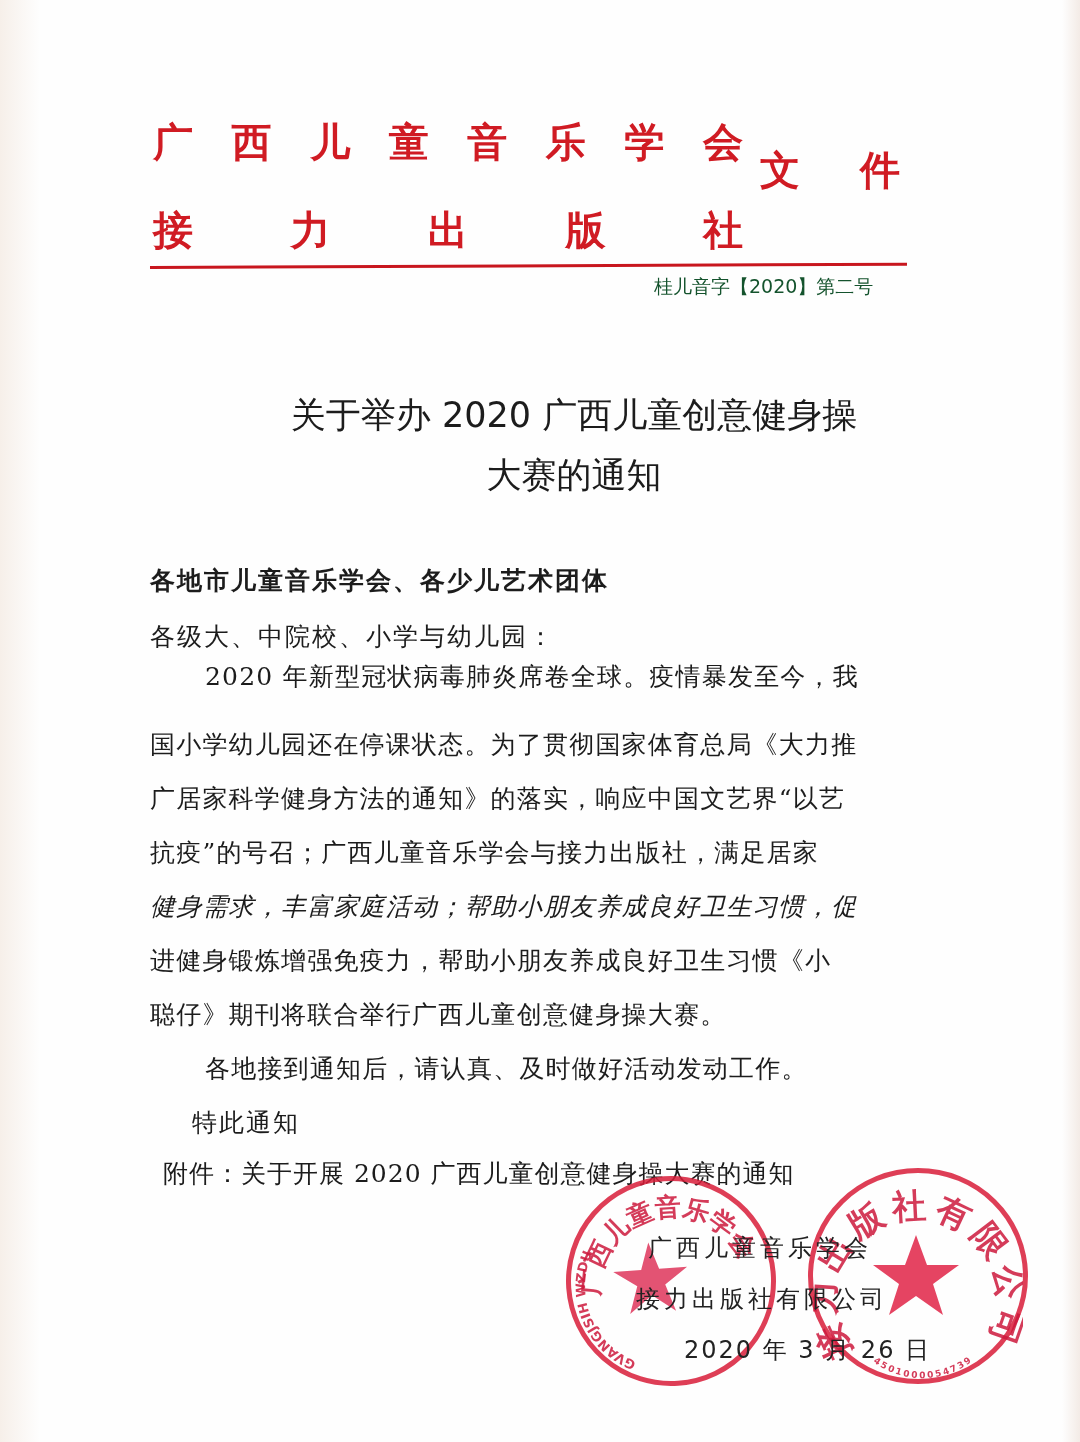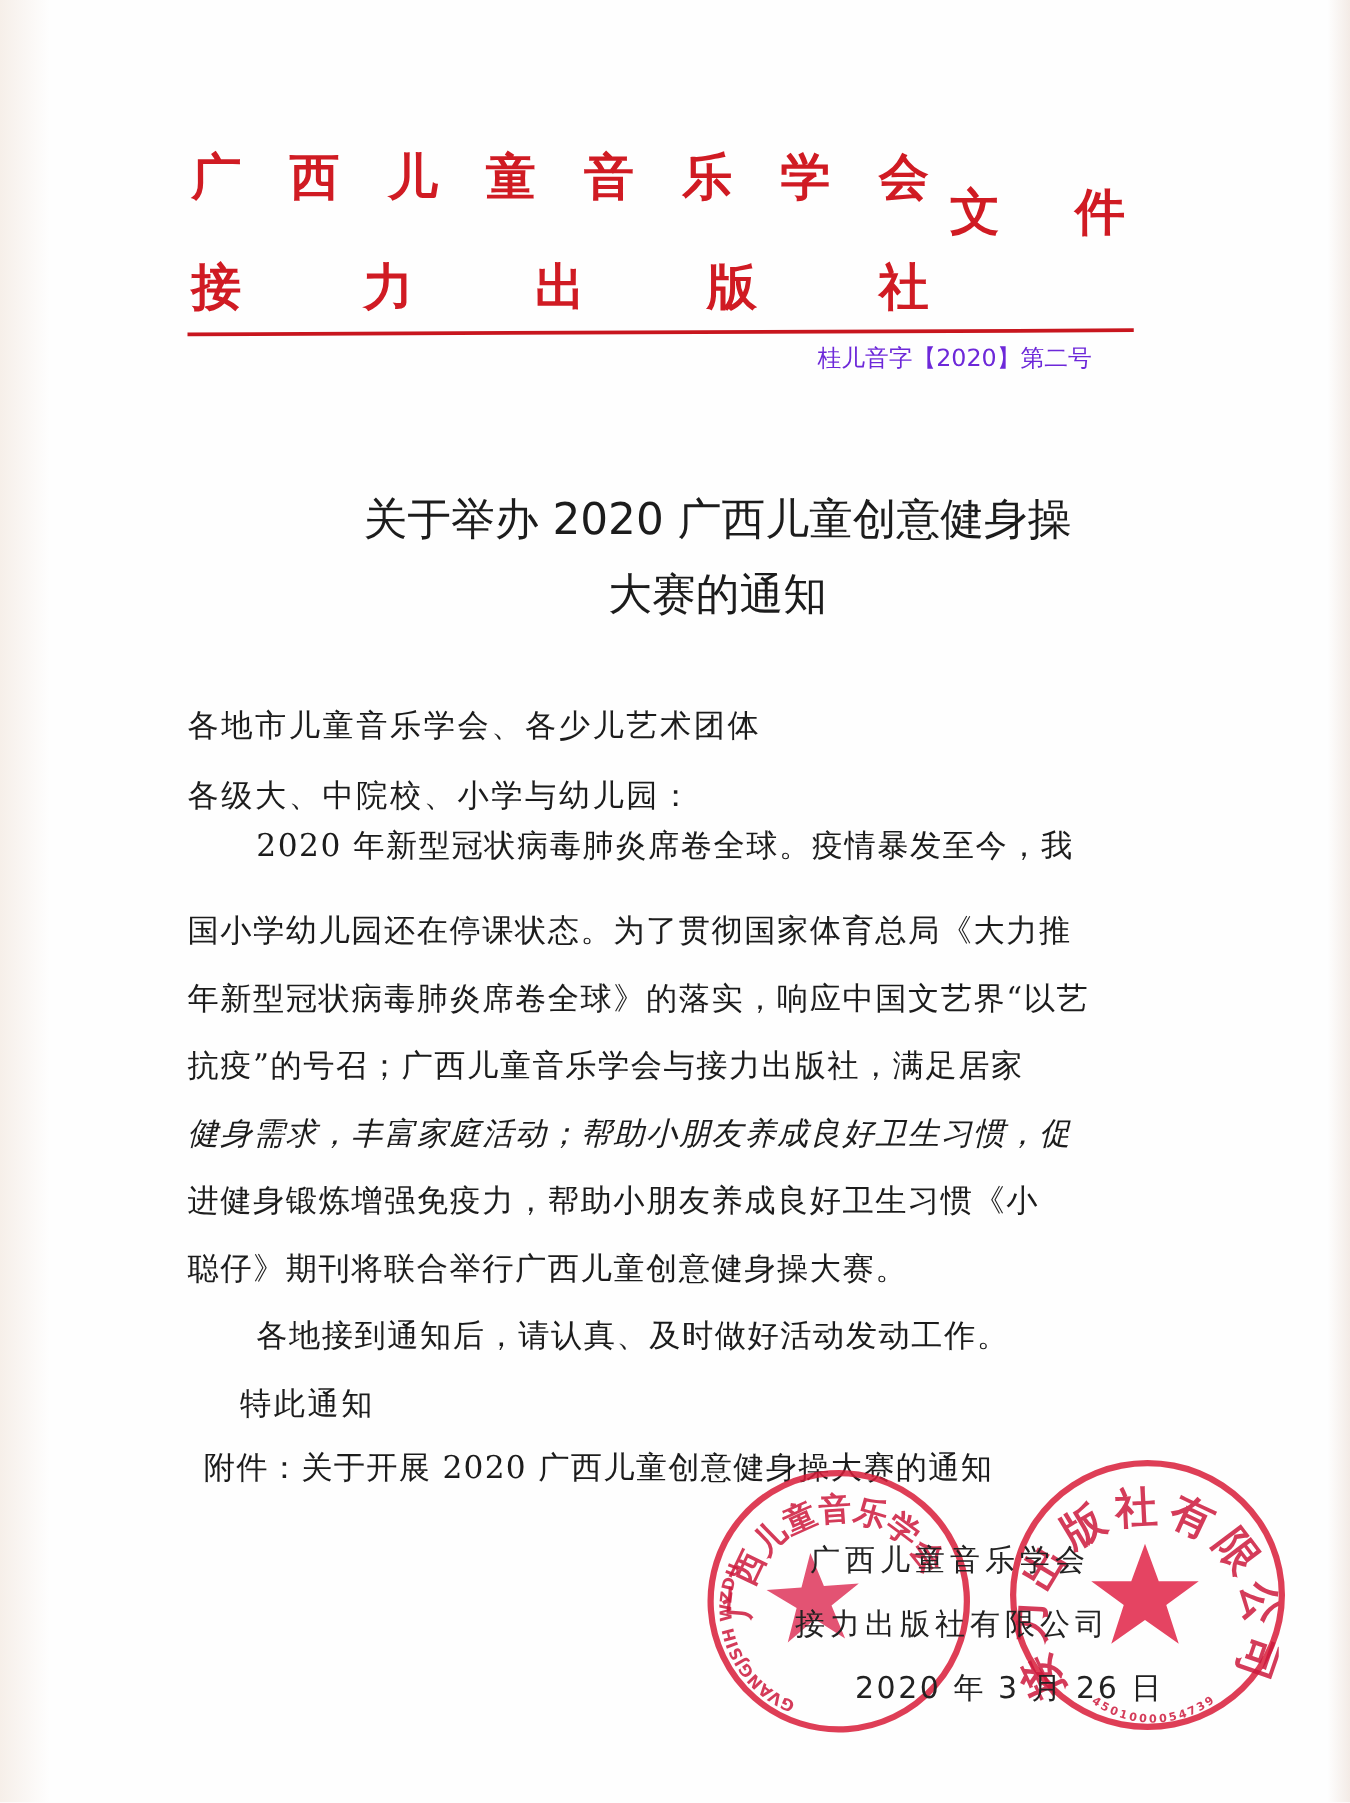--- a/index.html
+++ b/index.html
@@ -31,21 +31,21 @@
     position: absolute; left: 760px; top: 150px; width: 140px;
     color: #d01b23; font-weight: bold; font-size: 40px; line-height: 1;
     display: flex; justify-content: space-between;
   }
   .red-rule {
     position: absolute; left: 150px; top: 266px; width: 757px; height: 3px;
     background: #c8161e; transform: rotate(-0.25deg); transform-origin: left;
   }
   .doc-number {
     position: absolute; left: 654px; top: 274px;
-    font-family: "DejaVu Sans", sans-serif; font-size: 19px; color: #6d28d9;
+    font-family: "DejaVu Sans", sans-serif; font-size: 19px; color: #14532d;
   }
 
   
   .title {
     position: absolute; left: 0; width: 1080px; text-align: center;
     font-family: "DejaVu Sans", sans-serif; font-size: 35px; color: #1c1c1c; padding-left: 34px;
   }
   .title-l1 { top: 392px; }
   .title-l2 { top: 452px; }
 
@@ -95,26 +95,26 @@
 <div class="doc-word">
   <span>文</span>
   <span>件</span>
 </div>
 <div class="red-rule"></div>
 <div class="doc-number">桂儿音字【2020】第二号</div>
 
 <div class="title title-l1">关于举办 2020 广西儿童创意健身操</div>
 <div class="title title-l2">大赛的通知</div>
 
-<div class="line" style="left:150px; top:568px;">各地市儿童音乐学会、各少儿艺术团体</div>
+<div class="line" style="left:150px; top:568px;font-weight:bold;">各地市儿童音乐学会、各少儿艺术团体</div>
 <div class="line" style="left:150px; top:624px;">各级大、中院校、小学与幼儿园：</div>
 
 <div class="line" style="left:205px; top:664px; width:712px; letter-spacing:1.2px;">2020 年新型冠状病毒肺炎席卷全球。疫情暴发至今，我</div>
 <div class="line" style="left:150px; top:732px; width:770px; letter-spacing:1.2px;">国小学幼儿园还在停课状态。为了贯彻国家体育总局《大力推</div>
-<div class="line" style="left:150px; top:786px; width:770px; letter-spacing:1.2px;">年新型冠状病毒肺炎席卷全球》的落实，响应中国文艺界“以艺</div>
+<div class="line" style="left:150px; top:786px; width:770px; letter-spacing:1.2px;">广居家科学健身方法的通知》的落实，响应中国文艺界“以艺</div>
 <div class="line" style="left:150px; top:840px; width:770px; letter-spacing:1.2px;">抗疫”的号召；广西儿童音乐学会与接力出版社，满足居家</div>
 <div class="line" style="left:150px; top:894px; width:770px; letter-spacing:1.2px;font-style:italic;">健身需求，丰富家庭活动；帮助小朋友养成良好卫生习惯，促</div>
 <div class="line" style="left:150px; top:948px; width:770px; letter-spacing:1.2px;">进健身锻炼增强免疫力，帮助小朋友养成良好卫生习惯《小</div>
 <div class="line" style="left:150px; top:1002px; letter-spacing:1.2px;">聪仔》期刊将联合举行广西儿童创意健身操大赛。</div>
 
 <div class="line" style="left:205px; top:1056px; letter-spacing:1.2px;">各地接到通知后，请认真、及时做好活动发动工作。</div>
 <div class="line" style="left:192px; top:1110px;">特此通知</div>
 
 <div class="line" style="left:163px; top:1161px; letter-spacing:1px;">
   <span class="bold-label">附件：</span><span>关于开展 2020 广西儿童创意健身操大赛的通知</span>

